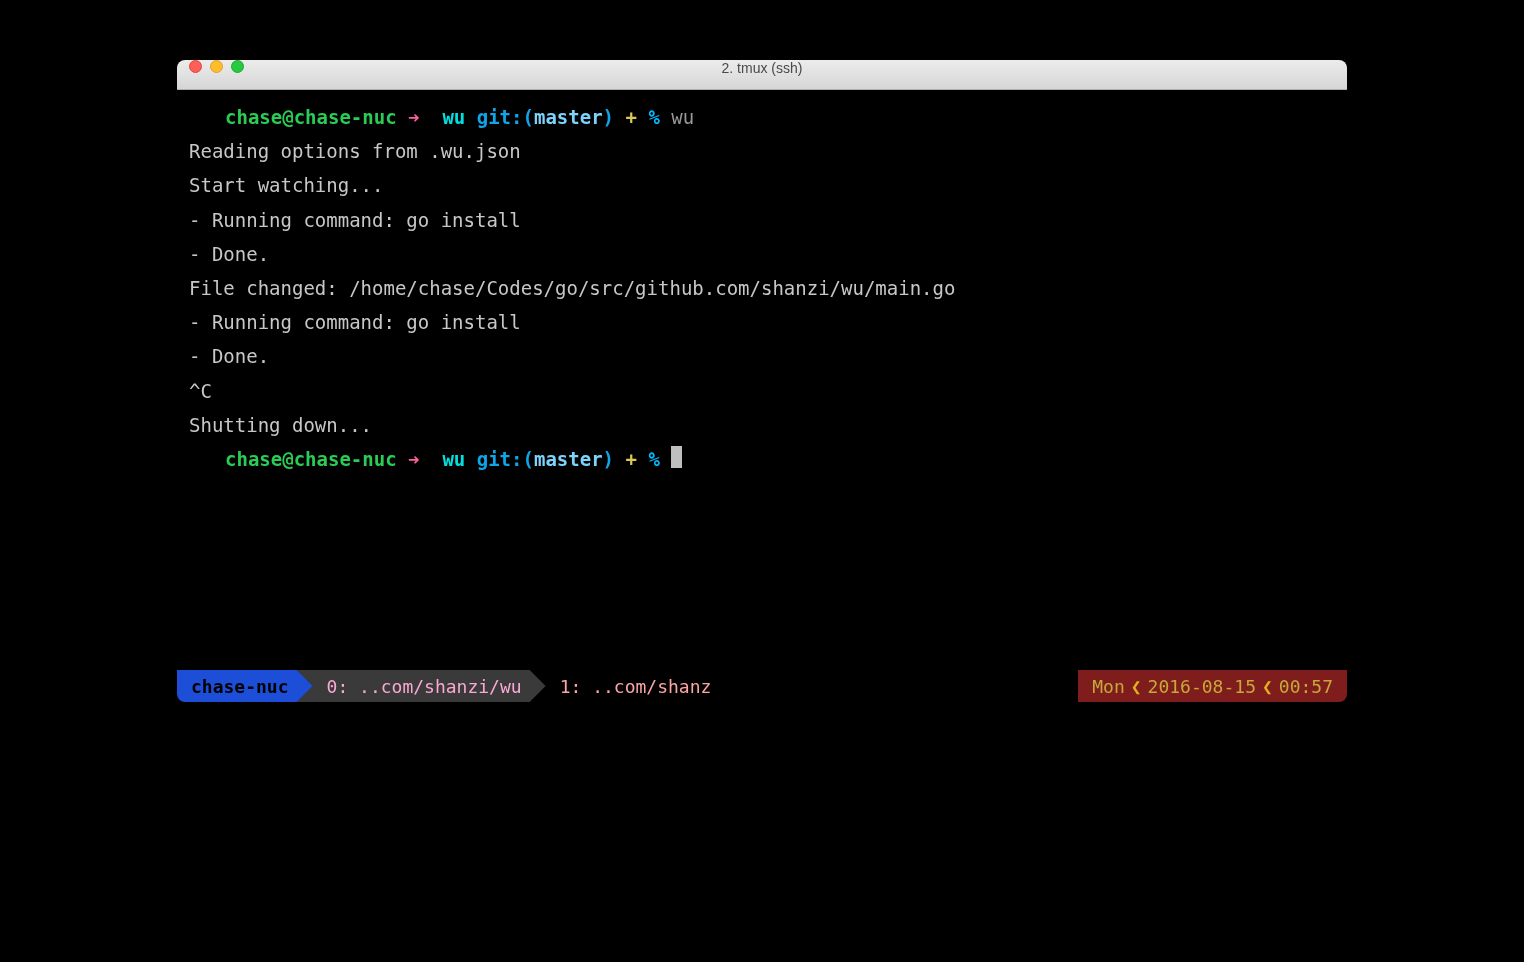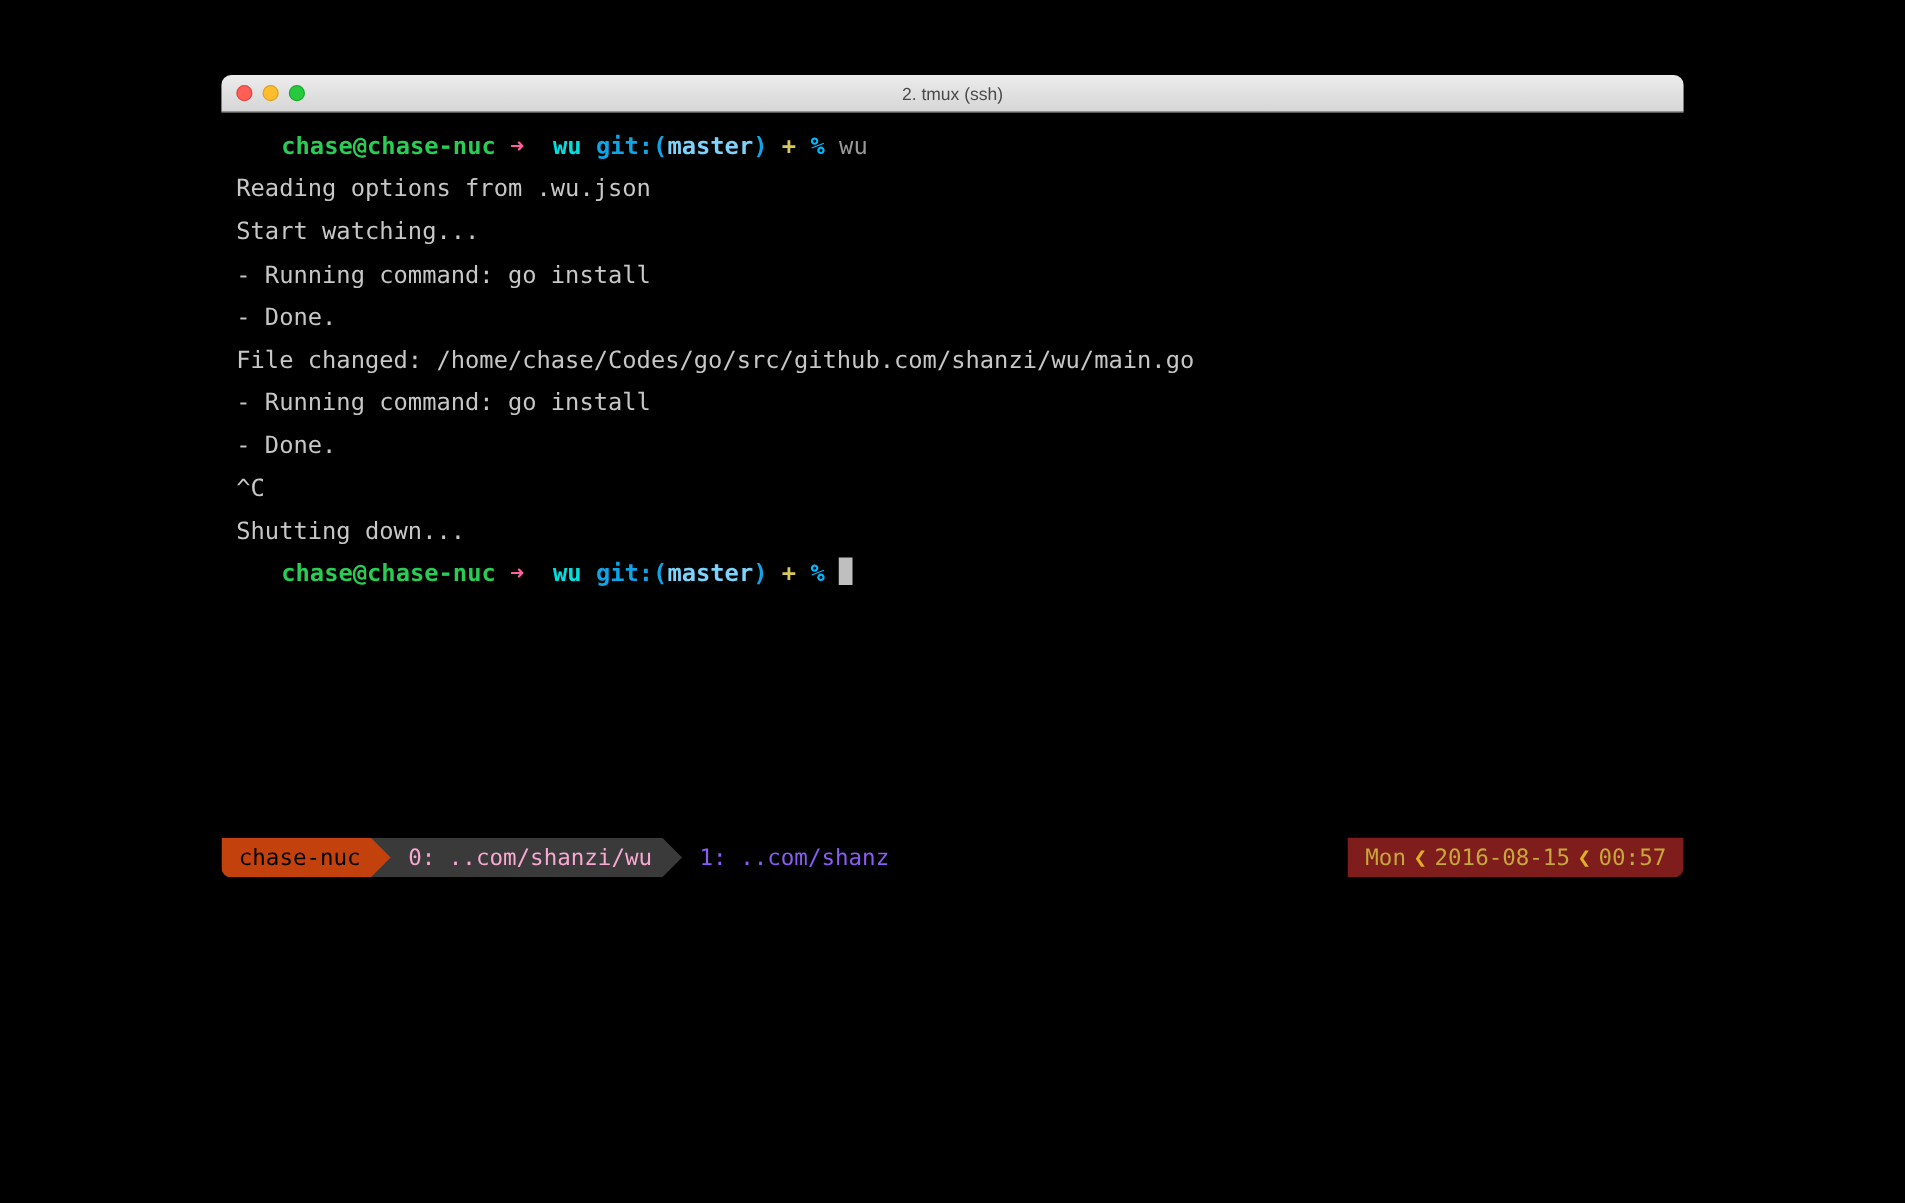--- a/index.html
+++ b/index.html
@@ -17,21 +17,21 @@
     width: 1170px;
     background: #000;
     border-radius: 8px;
     overflow: hidden;
     box-shadow: 0 20px 60px rgba(0,0,0,0.6);
   }
   .titlebar {
     height: 30px;
     background: linear-gradient(to bottom, #ececec, #d6d6d6);
     display: flex;
-    align-items: center;
+    align-items: flex-start;
     position: relative;
     border-bottom: 1px solid #b0b0b0;
   }
   .traffic-lights {
     display: flex;
     gap: 8px;
     padding-left: 12px;
   }
   .tl { width: 13px; height: 13px; border-radius: 50%; }
   .tl-close { background: #ff5f56; border: 1px solid #e0443e; }
@@ -82,39 +82,40 @@
     overflow: hidden;
   }
   .seg {
     display: flex;
     align-items: center;
     padding: 0 14px;
     position: relative;
     white-space: nowrap;
   }
   .seg-host {
-    background: #c2410c;
+    background: #1d4ed8;
     color: #000;
     padding-right: 24px;
     clip-path: polygon(0 0, calc(100% - 16px) 0, 100% 50%, calc(100% - 16px) 100%, 0 100%);
     margin-right: -16px;
     z-index: 3;
+    font-weight: bold;
   }
   .seg-win0 {
     background: #3a3a3a;
     color: #f9a8d4;
     padding-left: 30px;
     padding-right: 24px;
     clip-path: polygon(0 0, calc(100% - 16px) 0, 100% 50%, calc(100% - 16px) 100%, 0 100%);
     margin-right: -16px;
     z-index: 2;
   }
   .seg-win1 {
     background: #000;
-    color: #8b5cf6;
+    color: #fca5a5;
     padding-left: 30px;
     flex: 1 1 auto;
     z-index: 1;
   }
   .seg-right {
     background: #7f1d1d;
     color: #c7a83a;
     padding-right: 14px;
   }
   .sep-r {

